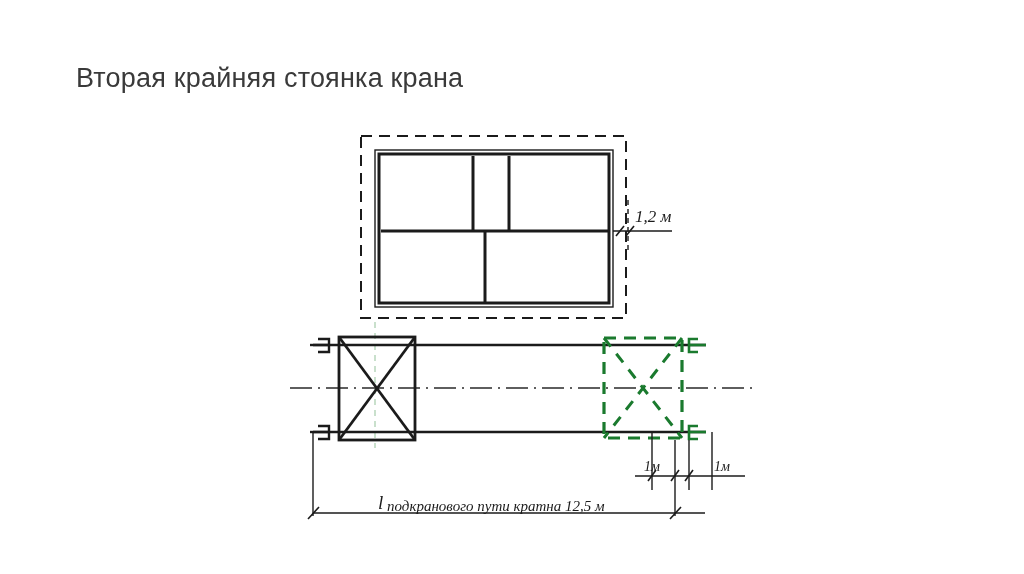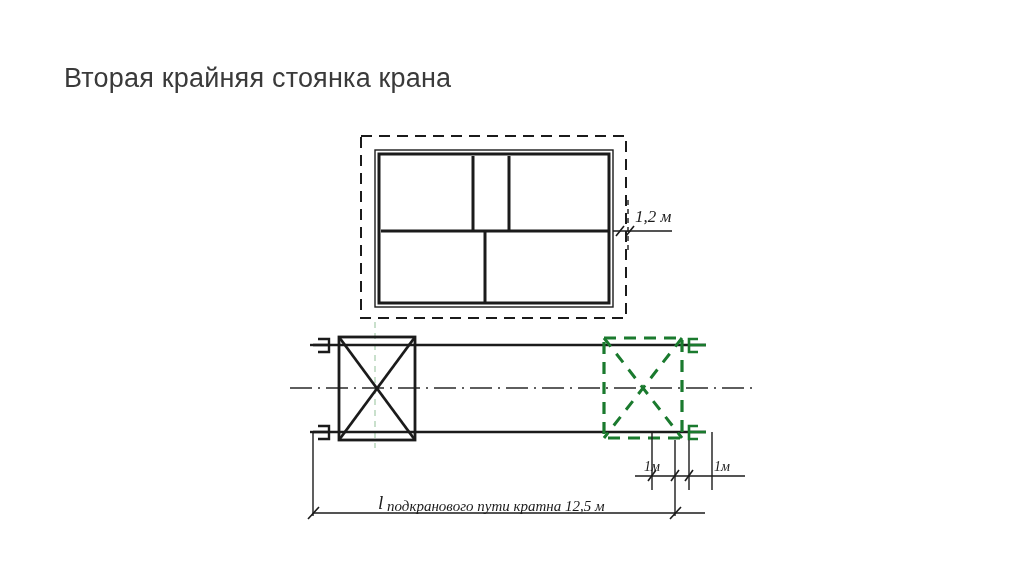--- a/index.html
+++ b/index.html
@@ -12,21 +12,21 @@
   }
   #screen {
     position: relative;
     width: 1024px;
     height: 574px;
     background: #ffffff;
     overflow: hidden;
   }
   #title {
     position: absolute;
-    left: 64px;
+    left: 76px;
     top: 63px;
     font-family: "Liberation Sans", sans-serif;
     font-size: 27px;
     font-weight: 400;
     color: #3a3a3a;
     letter-spacing: 0.2px;
     white-space: nowrap;
   }
   #drawing {
     position: absolute;

